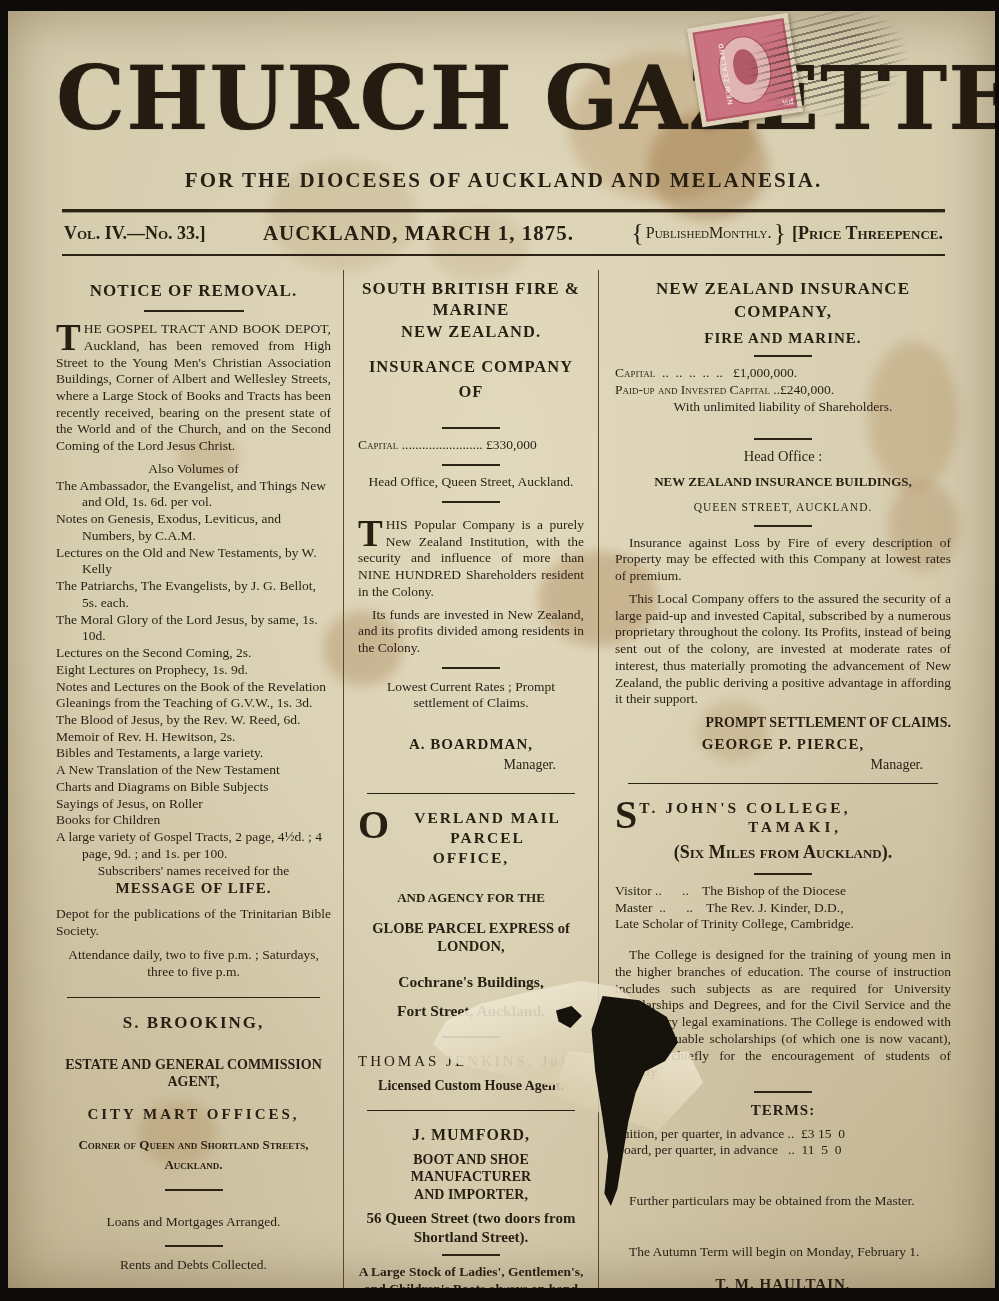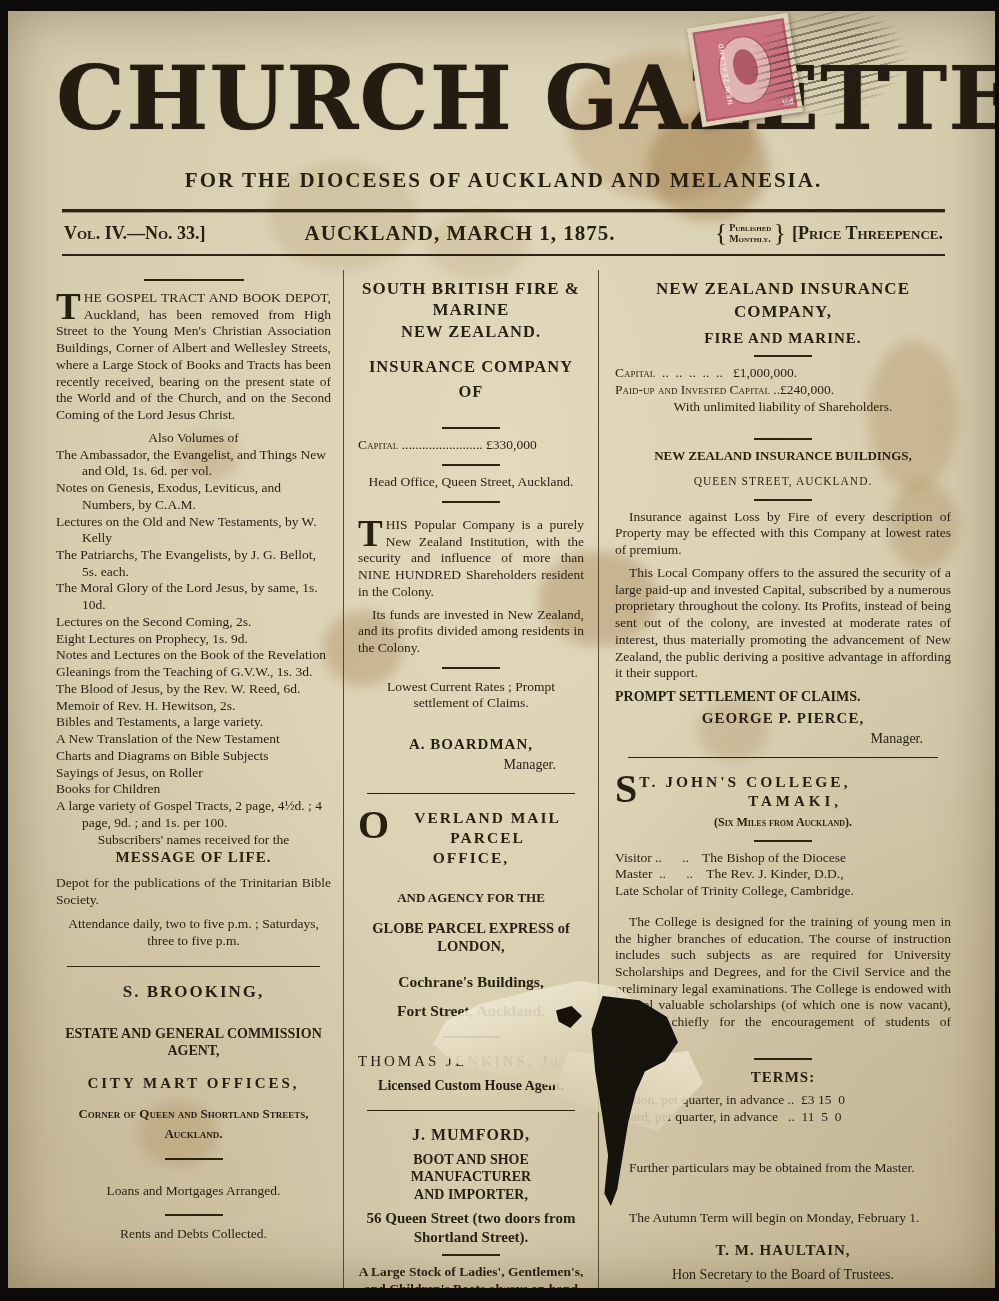--- a/index.html
+++ b/index.html
@@ -23,21 +23,21 @@
   .masthead { text-align:center; margin-top:34px; font-family:"DejaVu Serif", serif;
     font-size:87px; font-weight:bold; letter-spacing:1px; line-height:1; white-space:nowrap;
     color:#241c10; text-shadow:0 0 1px rgba(36,28,16,.6); }
   .subtitle { text-align:center; margin-top:26px; font-weight:bold; font-size:21px; letter-spacing:2px; }
   .rule-heavy { border-top:3px solid #2c2314; margin:16px 6px 0 6px; box-shadow:0 1px 0 rgba(44,35,20,.4); }
   .dateline { display:flex; align-items:center; justify-content:space-between; margin:6px 8px 0 8px; }
   .vol { font-variant:small-caps; font-weight:bold; font-size:18px; }
   .date-center { font-weight:bold; font-size:21px; letter-spacing:1px; }
   .pub-group { display:flex; align-items:center; gap:2px; }
   .brace { font-size:26px; font-weight:normal; }
-  .pub-stack { display:flex; flex-direction:column; font-variant:small-caps; font-weight:bold; font-size:10px; line-height:1.1; }
+  .pub-stack { display:flex; flex-direction:row; font-variant:small-caps; font-weight:normal; font-size:16px; line-height:1.1; }
   .price { font-variant:small-caps; font-weight:bold; font-size:18px; margin-left:4px; }
   .rule-thin { border-top:2px solid #2c2314; margin:6px 6px 0 6px; }
 
   
   .columns { display:flex; margin-top:14px; min-height:905px; }
   .col { font-size:13.5px; line-height:1.24; }
   .col-1 { width:287px; padding-right:12px; }
   .col-2 { width:256px; padding:0 14px; border-left:1px solid #55492f; border-right:1px solid #55492f; }
   .col-3 { flex:1; padding-left:16px; }
 
@@ -129,20 +129,21 @@
           </span>
           <span class="brace">}</span>
           <span class="price">[Price Threepence.</span>
         </span>
       </div>
       <div class="rule-thin"></div>
 
       <div class="columns">
 
         <div class="col col-1">
+          <div class="h-col h1 mt10">NOTICE OF REMOVAL.</div>
           <div class="r-med"></div>
           <div class="jus mt8">
             <span class="dropcap">T</span><span>HE GOSPEL TRACT AND BOOK DEPOT, Auckland, has been removed from High Street to the Young Men's Christian Association Buildings, Corner of Albert and Wellesley Streets, where a Large Stock of Books and Tracts has been recently received, bearing on the present state of the World and of the Church, and on the Second Coming of the Lord Jesus Christ.</span>
           </div>
           <div class="ctr mt6">Also Volumes of</div>
           <div>
             <div class="hang">The Ambassador, the Evangelist, and Things New and Old, 1s. 6d. per vol.</div>
             <div class="hang">Notes on Genesis, Exodus, Leviticus, and Numbers, by C.A.M.</div>
             <div class="hang">Lectures on the Old and New Testaments, by W. Kelly</div>
             <div class="hang">The Patriarchs, The Evangelists, by J. G. Bellot, 5s. each.</div>
@@ -233,38 +234,39 @@
         <div class="col col-3">
           <div>
             <div class="h-col h1 mt8">NEW  ZEALAND  INSURANCE</div>
             <div class="h-col h1" style="line-height:1.5">COMPANY,</div>
             <div class="h-col mt4 bold" style="font-size:15px;letter-spacing:1px">FIRE AND MARINE.</div>
             <div class="r-short mt8"></div>
             <div class="sc pre">Capital  ..  ..  ..  ..  ..   £1,000,000.</div>
             <div class="sc pre">Paid-up and Invested Capital ..£240,000.</div>
             <div class="ctr">With unlimited liability of Shareholders.</div>
             <div class="r-short mt12"></div>
+            <div class="ctr mt8" style="font-size:14.5px">Head Office :</div>
             <div class="ctr sc bold mt8" style="font-size:13px">NEW ZEALAND INSURANCE BUILDINGS,</div>
             <div class="ctr sc mt10" style="font-size:11.5px;letter-spacing:1px">QUEEN STREET, AUCKLAND.</div>
             <div class="r-short mt10"></div>
             <div class="jus ind mt8">Insurance against Loss by Fire of every description of Property may be effected with this Company at lowest rates of premium.</div>
             <div class="jus ind mt6">This Local Company offers to the assured the security of a large paid-up and invested Capital, subscribed by a numerous proprietary throughout the colony.  Its Profits, instead of being sent out of the colony, are invested at moderate rates of interest, thus materially promoting the advancement of New Zealand, the public deriving a positive advantage in affording it their support.</div>
-            <div class="bold mt6" style="font-size:14px;text-align:left">PROMPT SETTLEMENT OF CLAIMS.</div>
+            <div class="bold mt6" style="font-size:14px;text-align:right">PROMPT SETTLEMENT OF CLAIMS.</div>
             <div class="sig mt4">GEORGE P. PIERCE,</div>
             <div class="sig-role">Manager.</div>
           </div>
           <div class="r-long mt10"></div>
 
           <div>
             <div>
               <span class="dc-head">S</span>
               <span class="bold" style="font-size:15.5px;letter-spacing:3px">T.  JOHN'S  COLLEGE,</span>
               <div class="bold ctr" style="font-size:15px;letter-spacing:4px">TAMAKI,</div>
             </div>
-            <div class="ctr sc bold mt4" style="font-size:12px">(Six Miles from Auckland).</div>
+            <div class="ctr sc bold mt4" style="font-size:18px">(Six Miles from Auckland).</div>
             <div class="r-short mt10"></div>
             <div class="pre mt8">Visitor ..      ..    The Bishop of the Diocese</div>
             <div class="pre">Master  ..      ..    The Rev. J. Kinder, D.D.,</div>
             <div>Late Scholar of Trinity College, Cambridge.</div>
             <div class="jus ind mt14">The College is designed for the training of young men in the higher branches of education.   The course of instruction includes such subjects as are required for University Scholarships and Degrees, and for the Civil Service and the preliminary legal examinations.   The College is endowed with several valuable scholarships (of which one is now vacant), intended chiefly for the encouragement of students of divinity.</div>
             <div class="r-short mt10"></div>
             <div class="ctr bold" style="font-size:15px;letter-spacing:1px">TERMS:</div>
             <div class="pre mt6">Tuition, per quarter, in advance ..  £3 15  0</div>
             <div class="pre">Board, per quarter, in advance   ..  11  5  0</div>
             <div class="jus ind">Further  particulars  may  be  obtained from the Master.</div>

